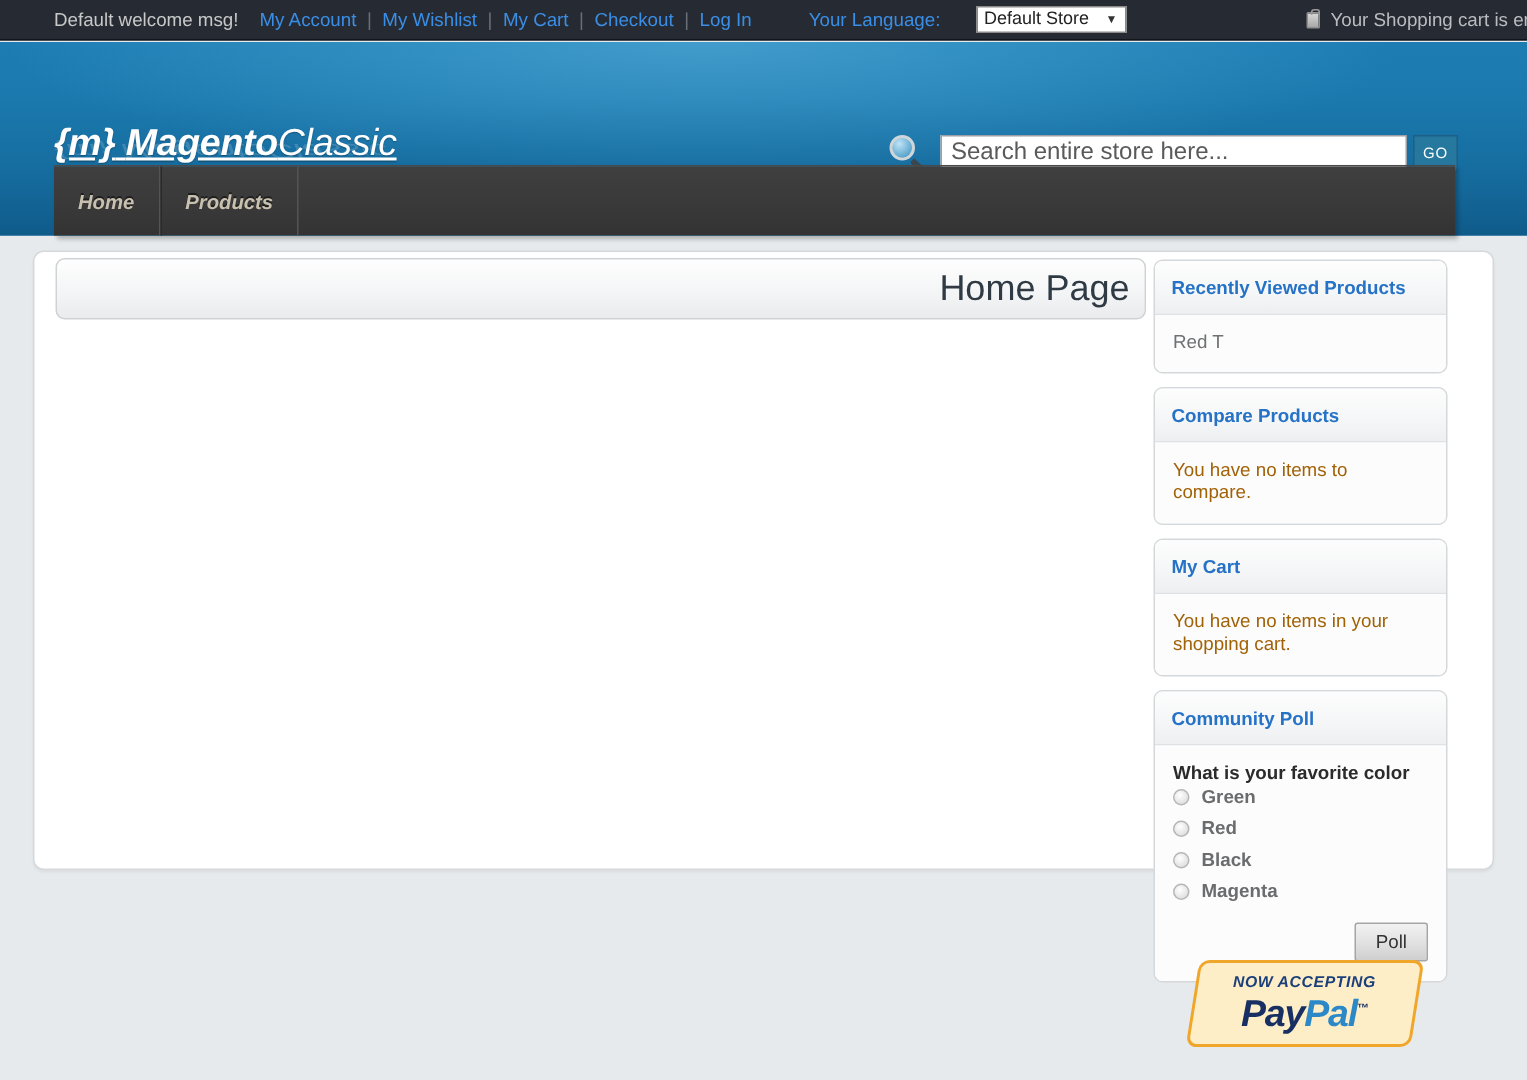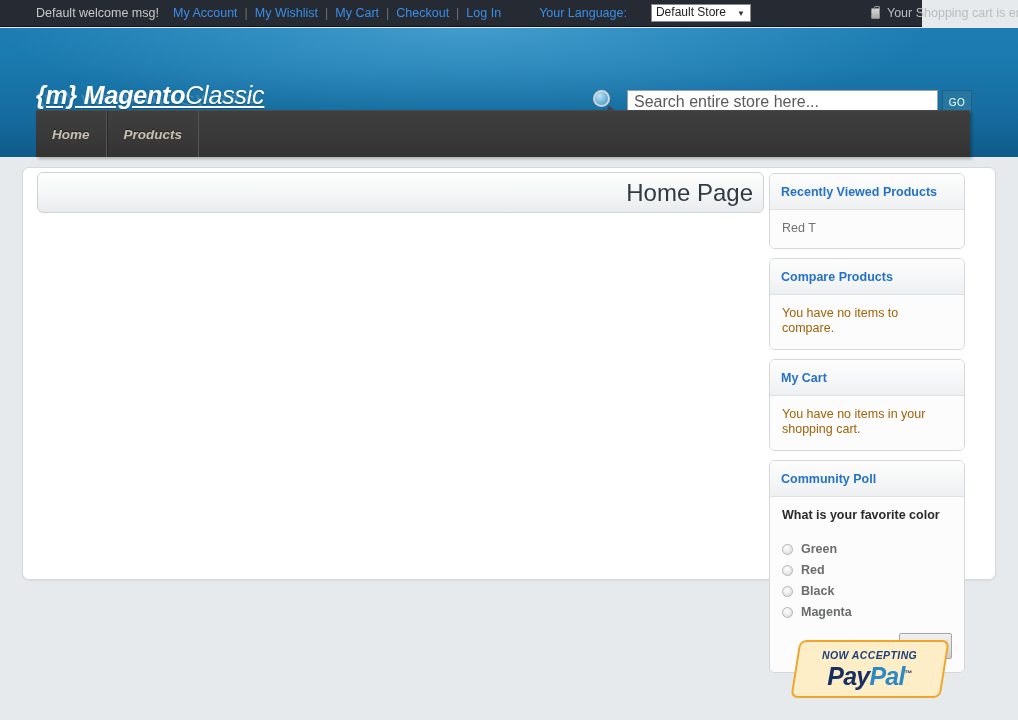--- a/index.html
+++ b/index.html
@@ -8,21 +8,21 @@
     width: 1018px; height: 720px;
     overflow: hidden;
     background: #e7eaec;
     font-family: "Liberation Sans", sans-serif;
     font-size: 12px;
   }
 
   
   .topbar {
     position: absolute; left: 0; top: 0;
-    width: 922px; height: 27px;
+    width: 1018px; height: 27px;
     background: #262b33;
     border-bottom: 1px solid #11141a;
     display: flex; align-items: center;
   }
   .welcome-msg {
     margin-left: 36px;
     color: #c8c8c8;
     font-size: 12.5px;
     white-space: nowrap;
   }
@@ -237,21 +237,21 @@
   }
   .block-body .muted {
     color: #a16207; font-size: 12.5px; line-height: 15px;
   }
   .viewed-item {
     color: #6f7173; font-size: 12.5px;
     text-decoration: none; cursor: pointer;
   }
   .poll-question {
     color: #2b2b2b; font-size: 12.5px; font-weight: bold;
-    margin-bottom: 20px;
+    margin-bottom: 2px;
   }
   .poll-option {
     display: flex; align-items: center;
     margin-bottom: 7px; cursor: pointer;
   }
   .radio {
     width: 11px; height: 11px; border-radius: 50%;
     border: 1px solid #b6b6b6;
     background: radial-gradient(circle at 40% 35%, #ffffff, #e0e0e0 75%, #cfcfcf);
     margin-right: 8px; flex: none;
@@ -403,21 +403,21 @@
         <label class="poll-option">
           <span class="radio"></span>
           <span class="poll-label">Black</span>
         </label>
         <label class="poll-option">
           <span class="radio"></span>
           <span class="poll-label">Magenta</span>
         </label>
 
         <div class="vote-row">
-          <button class="vote-btn">Your</button>
+          <button class="vote-btn">Poll</button>
         </div>
       </div>
     </div>
 
     <div class="paypal-wrap">
       <div class="paypal-badge">
         <div class="paypal-inner">
           <div class="pp-now">NOW ACCEPTING</div>
           <div class="pp-logo"><span class="pp-pay">Pay</span><span class="pp-pal">Pal</span><span class="pp-tm">™</span></div>
         </div>

